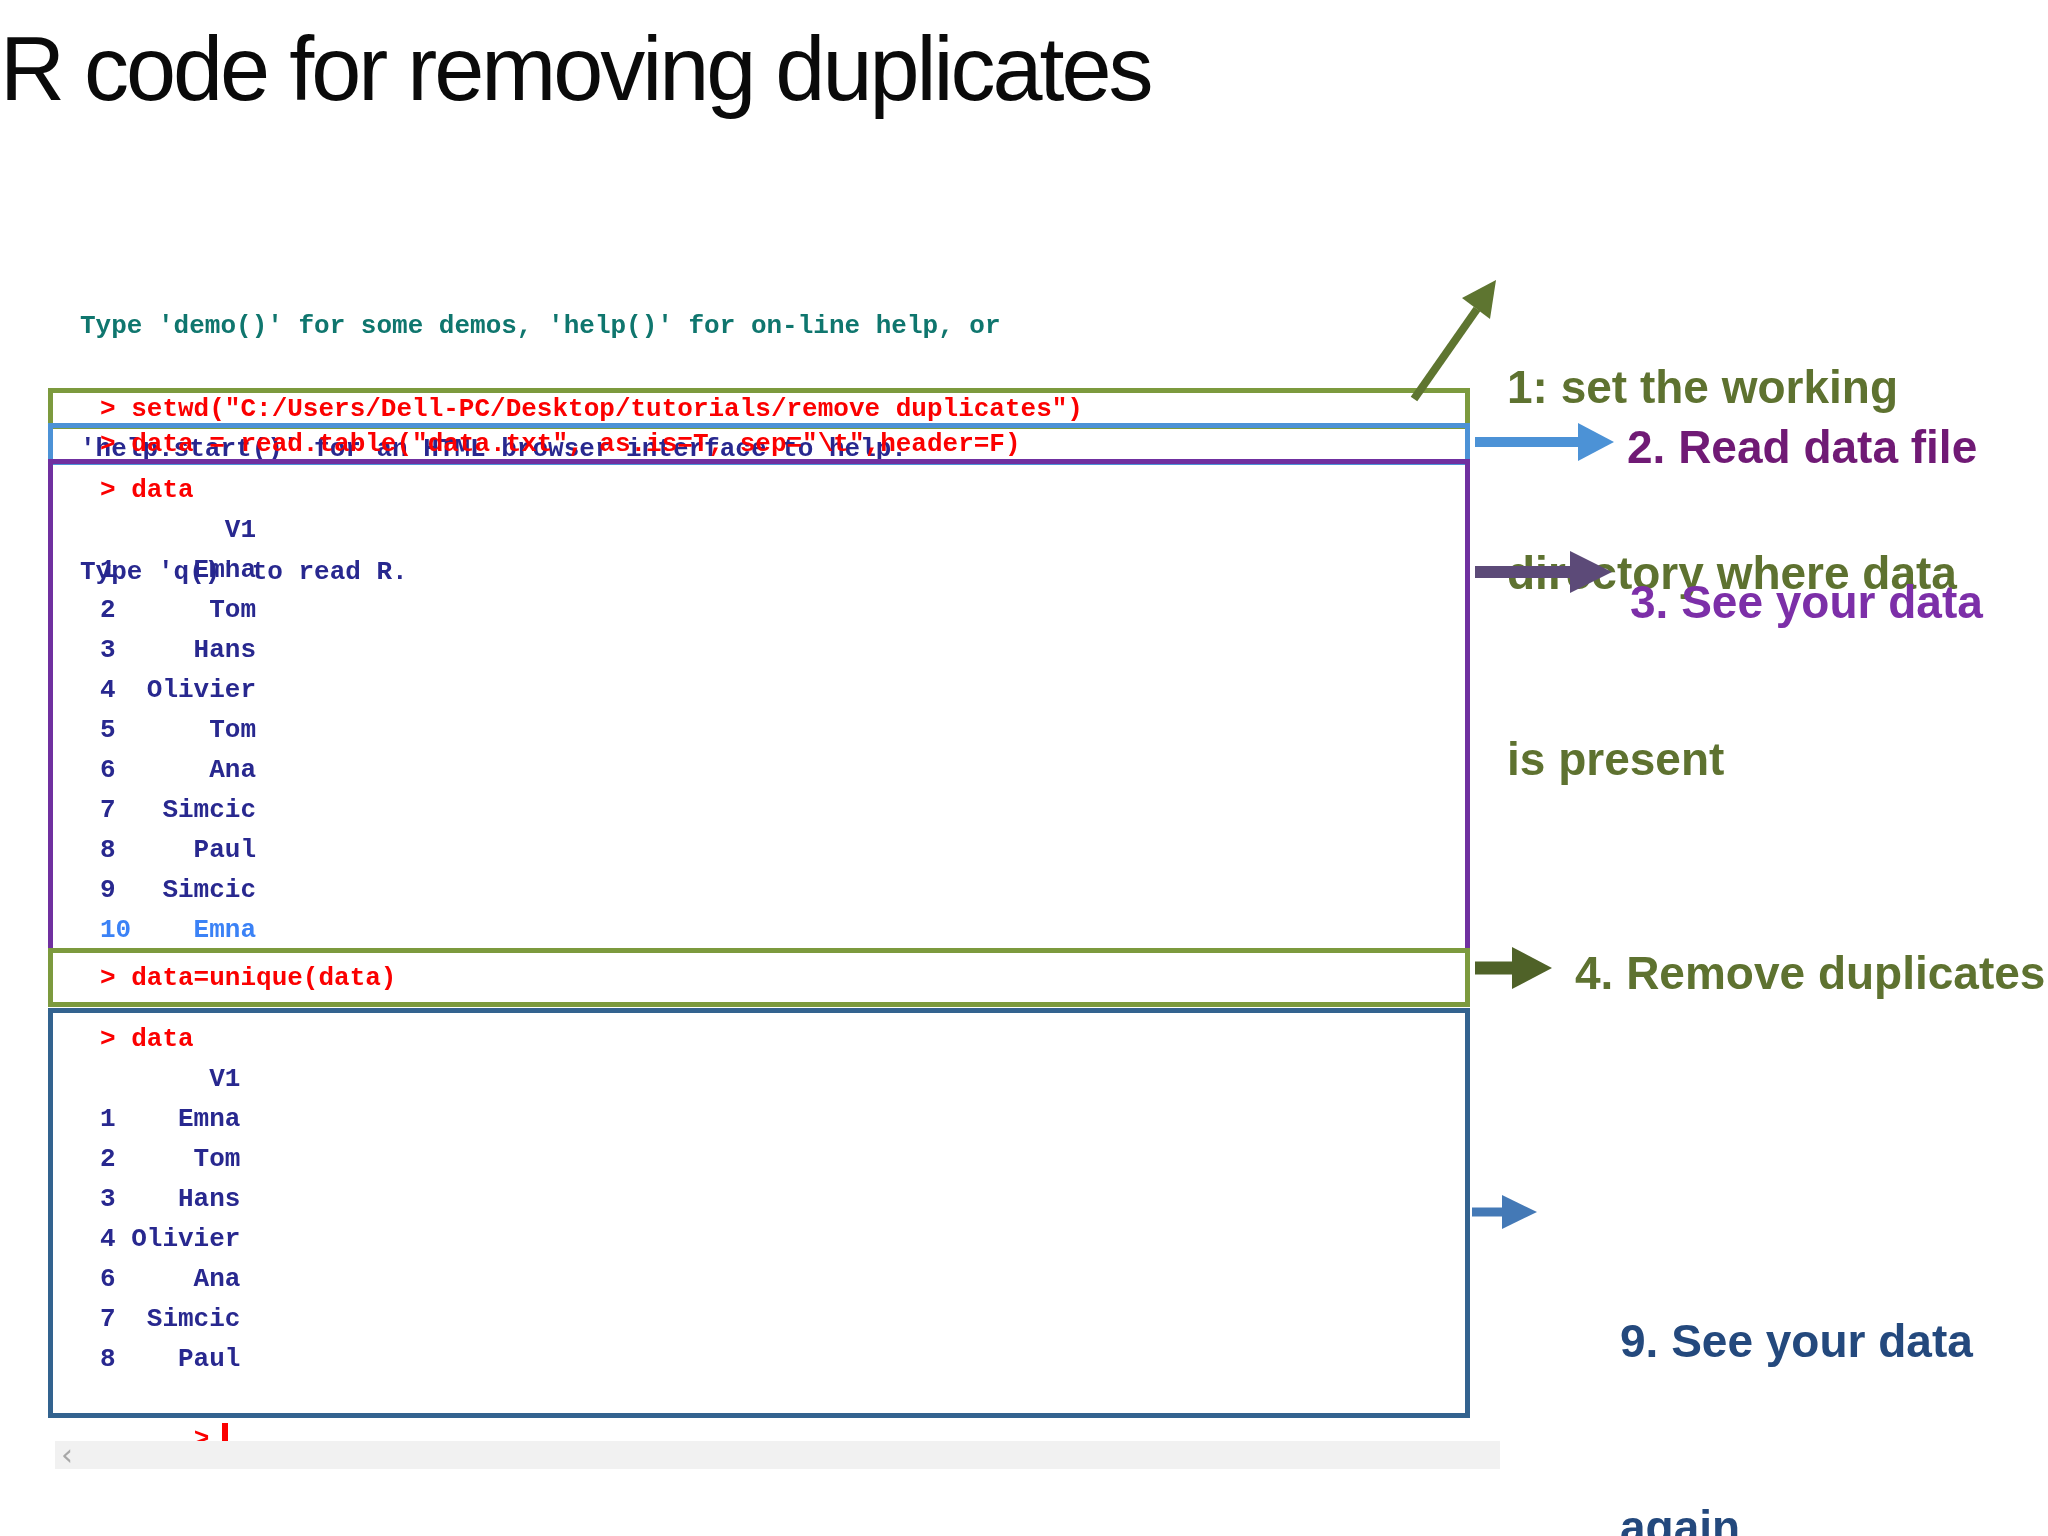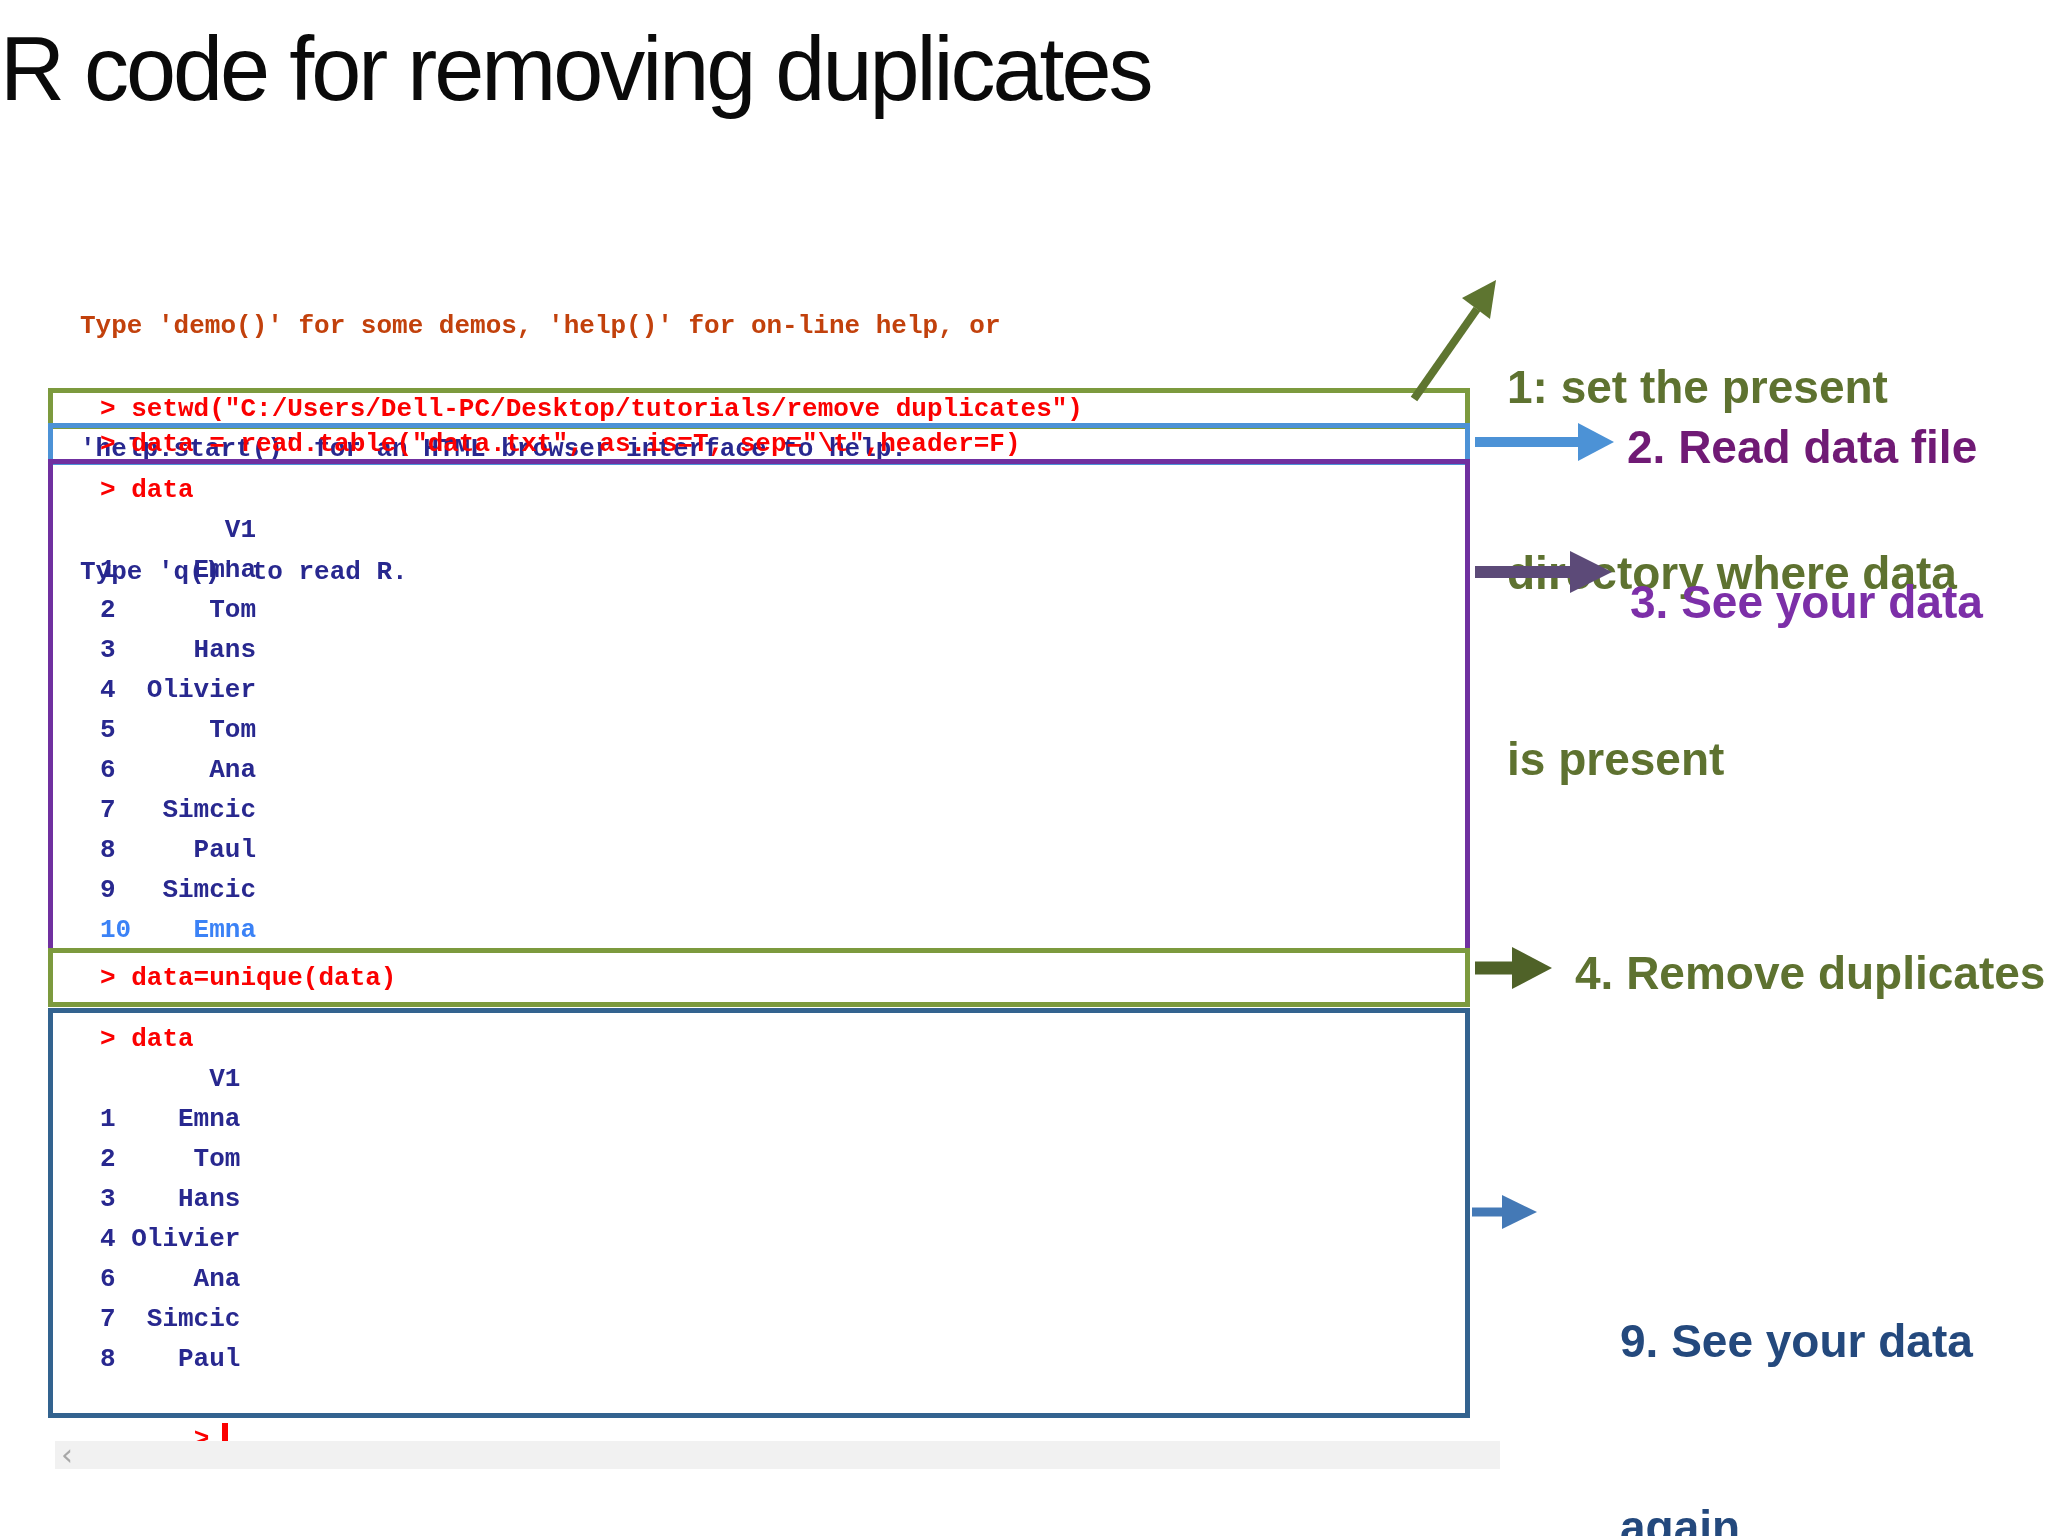--- a/index.html
+++ b/index.html
@@ -33,21 +33,21 @@
                  font-family:"DejaVu Sans",sans-serif;}
 </style>
 </head>
 <body>
 
 <div class="page">
 
   <div class="title">R code for removing duplicates</div>
 
   <div class="intro mono">
-    <div style="color: #c2410c;">Type 'demo()' for some demos, 'help()' for on-line help, or</div>
+    <div style="color: #0f766e;">Type 'demo()' for some demos, 'help()' for on-line help, or</div>
     <div style="color: rgb(40, 40, 143);">'help.start()' for an HTML browser interface to help.</div>
     <div style="color: rgb(40, 40, 143);">Type 'q()' to read R.</div>
   </div>
 
   <div class="cbox box-setwd" style="border-color: rgb(124, 154, 62);">
     <span class="mono" style="color: rgb(251, 0, 0);">&gt; setwd("C:/Users/Dell-PC/Desktop/tutorials/remove duplicates")</span>
   </div>
 
   <div class="cbox box-read" style="border-color: rgb(76, 146, 214);">
     <span class="mono" style="color: rgb(251, 0, 0);">&gt; data = read.table("data.txt", as.is=T, sep="\t",header=F)</span>
@@ -81,21 +81,21 @@
     <div class="mono cline" style="color: rgb(40, 40, 143);">4 Olivier</div>
     <div class="mono cline" style="color: rgb(40, 40, 143);">6     Ana</div>
     <div class="mono cline" style="color: rgb(40, 40, 143);">7  Simcic</div>
     <div class="mono cline" style="color: rgb(40, 40, 143);">8    Paul</div>
     <div class="mono cline">
       <span class="mono" style="color: rgb(251, 0, 0);">&gt;</span><span class="cursor"></span>
     </div>
   </div>
 
   <div class="ann ann1" style="color: rgb(94, 114, 48);">
-    <div>1: set the present</div>
+    <div>1: set the working</div>
     <div>directory where data</div>
     <div>is present</div>
   </div>
 
   <div class="ann ann2" style="color: #701a75;">2. Read data file</div>
 
   <div class="ann ann3" style="color: rgb(124, 47, 168);">3. See your data</div>
 
   <div class="ann ann4" style="color: rgb(94, 114, 48);">4. Remove duplicates</div>
 

